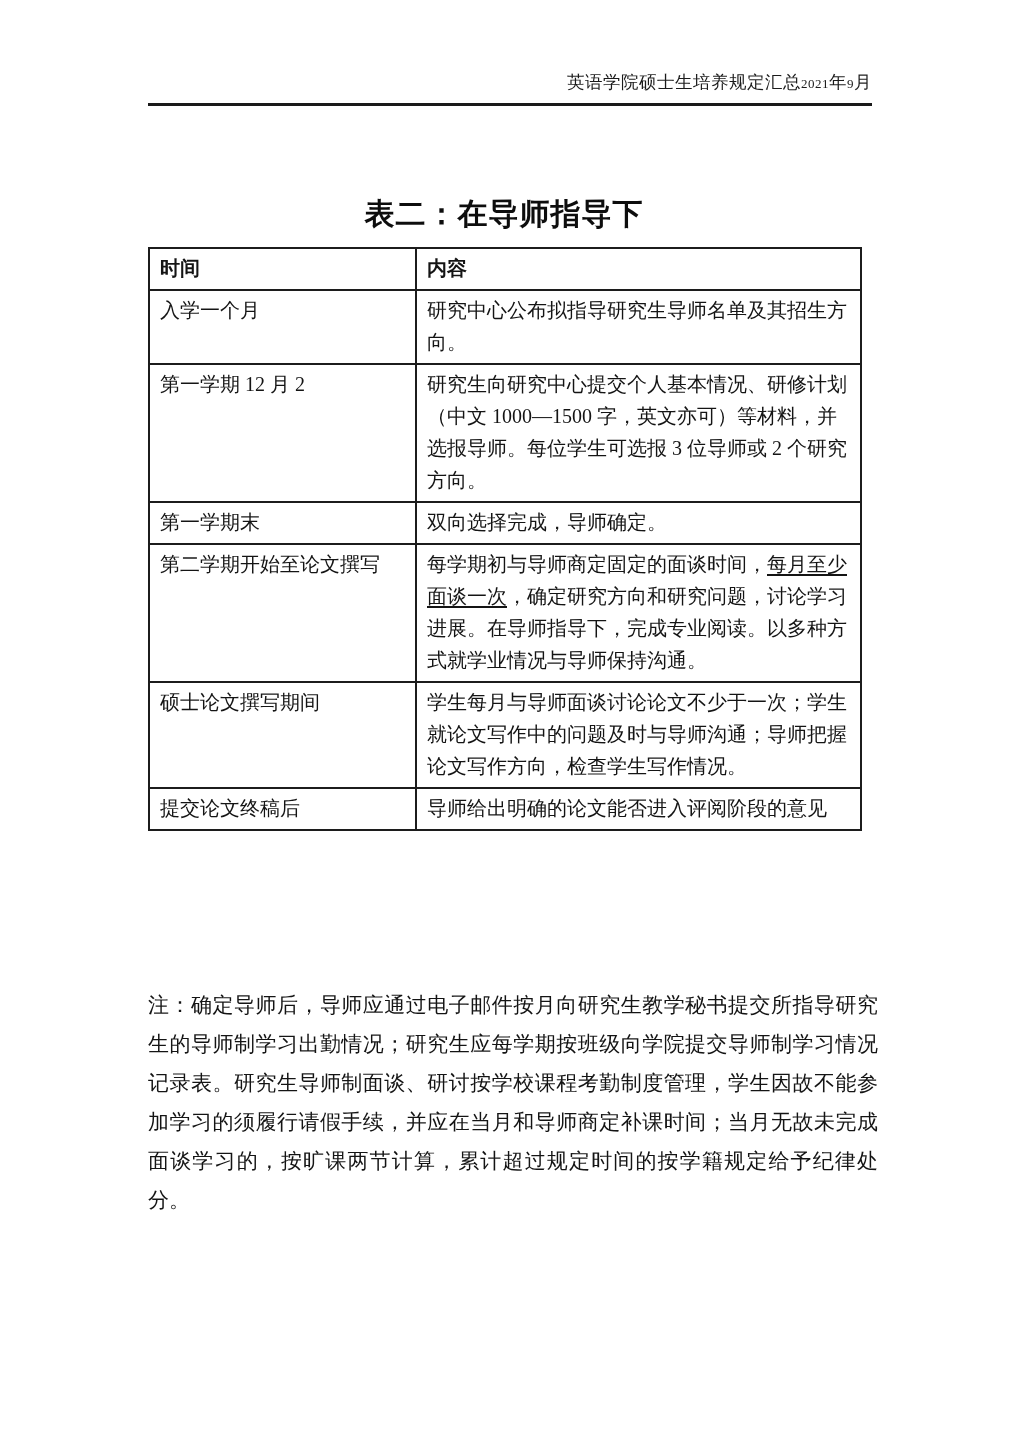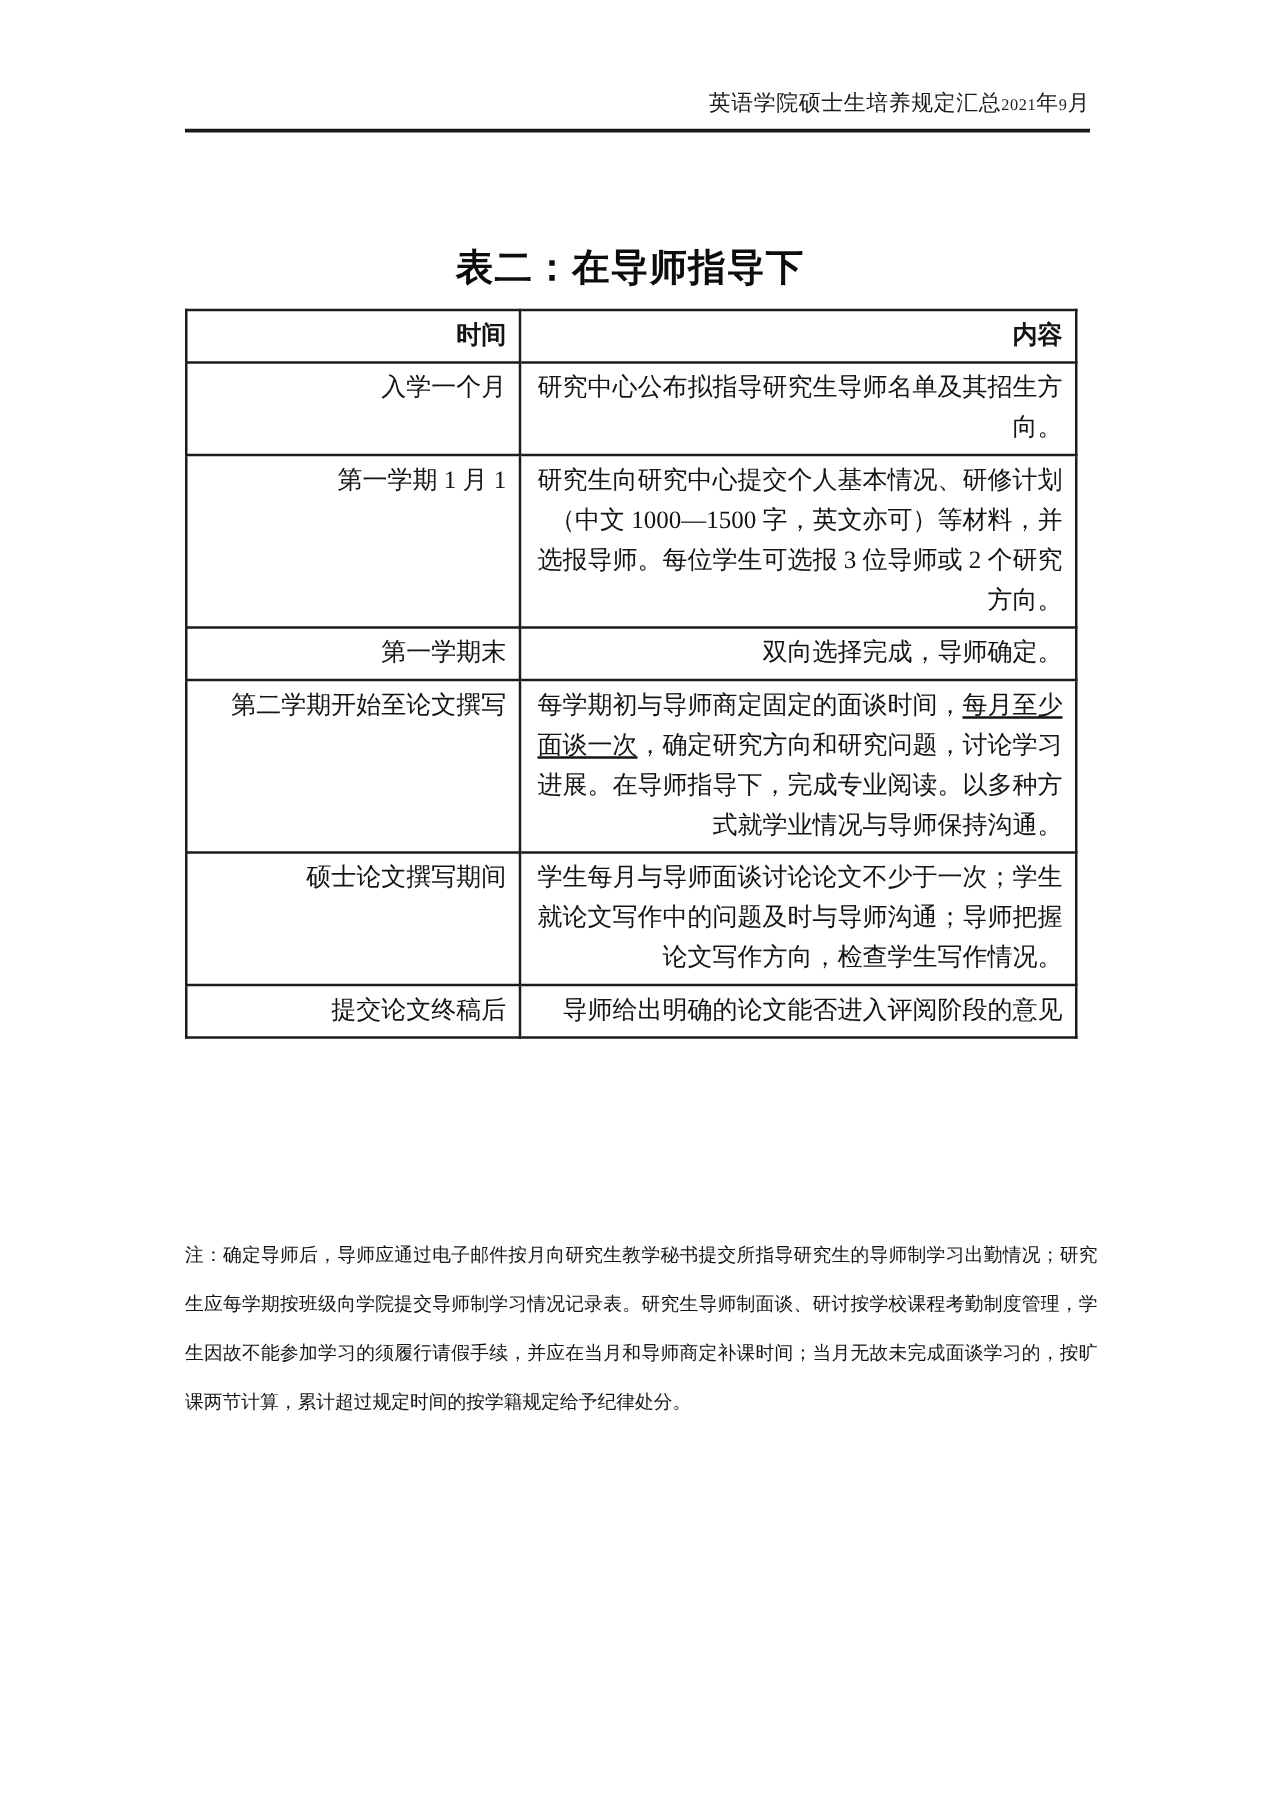--- a/index.html
+++ b/index.html
@@ -60,41 +60,41 @@
     width: 712px;
     border-collapse: collapse;
     table-layout: fixed;
   }
   .rules-table col.col-time { width: 267px; }
   .rules-table col.col-content { width: 445px; }
   .rules-table th,
   .rules-table td {
     border: 2px solid #1c1c1c;
     vertical-align: top;
-    text-align: right;
+    text-align: left;
     font-size: 20px;
     line-height: 32px;
     padding: 3px 10px 5px 10px;
     color: #141414;
     word-break: break-all;
     margin-left: 28px;
   }
   .rules-table th {
     font-weight: bold;
   }
   .underline {
     text-decoration: underline;
     text-underline-offset: 3px;
   }
   .doc-note {
     position: absolute;
     top: 986px;
     left: 148px;
     width: 730px;
-    font-size: 15px;
+    font-size: 21px;
     line-height: 39px;
     text-align: justify;
     color: #141414;
     word-break: break-all;
   }
   .page-number {
     position: absolute;
     top: 1318px;
     left: 148px;
     width: 712px;
@@ -126,21 +126,21 @@
         <th>时间</th>
         <th>内容</th>
       </tr>
     </thead>
     <tbody id="table-body">
         <tr>
           <td>入学一个月</td>
           <td><span>研究中心公布拟指导研究生导师名单及其招生方向。</span></td>
         </tr>
         <tr>
-          <td>第一学期 1 月 1</td>
+          <td>第一学期 12 月 2</td>
           <td><span>研究生向研究中心提交个人基本情况、研修计划（中文 1000—1500 字，英文亦可）等材料，并选报导师。每位学生可选报 3 位导师或 2 个研究方向。</span></td>
         </tr>
         <tr>
           <td>第一学期末</td>
           <td><span>双向选择完成，导师确定。</span></td>
         </tr>
         <tr>
           <td>第二学期开始至论文撰写</td>
           <td><span>每学期初与导师商定固定的面谈时间，</span><span class="underline">每月至少面谈一次</span><span>，确定研究方向和研究问题，讨论学习进展。在导师指导下，完成专业阅读。以多种方式就学业情况与导师保持沟通。</span></td>
         </tr>

